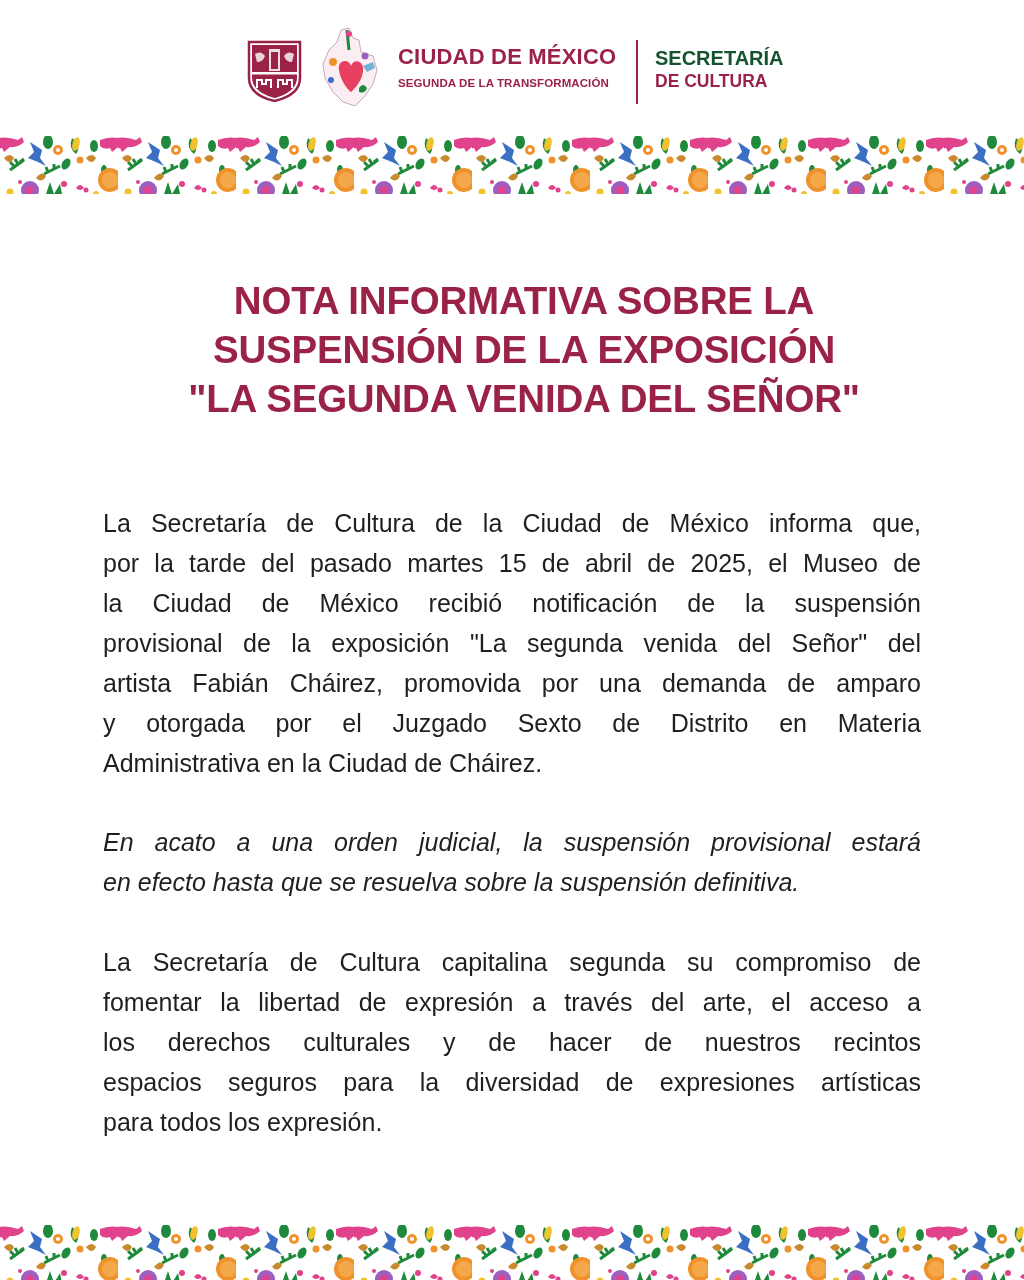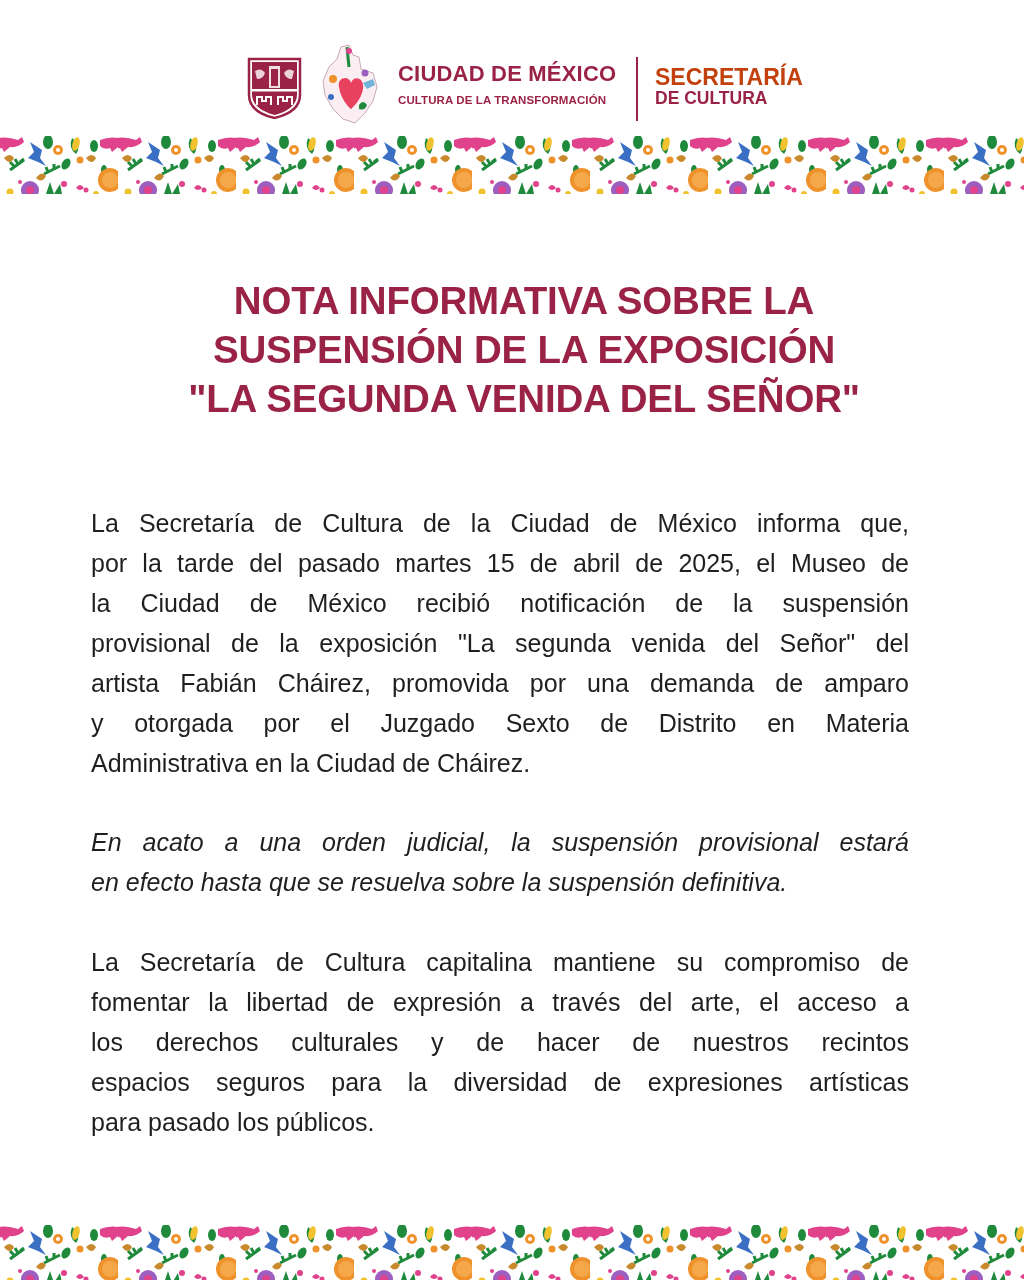--- a/index.html
+++ b/index.html
@@ -1,36 +1,36 @@
 <!DOCTYPE html>
 <html><head>
 <meta charset="utf-8">
 <style>
   * { box-sizing: border-box; margin: 0; padding: 0; }
   html, body { width: 1024px; height: 1280px; background: #ffffff; overflow: hidden; }
   body { position: relative; font-family: "Liberation Sans", sans-serif; }
 
-  .header { position: absolute; left: 0; top: 17px; width: 948px; height: 135px; }
+  .header { position: absolute; left: 0; top: 0; width: 948px; height: 135px; }
   .shield { position: absolute; left: 247px; top: 40px; width: 55px; height: 62px; }
   .cdmx-map { position: absolute; left: 319px; top: 26px; width: 62px; height: 82px; }
   .brand-main { position: absolute; left: 398px; top: 44px; font-weight: 700; font-size: 22px; color: #9b2247; letter-spacing: 0.2px; white-space: nowrap; }
   .brand-sub { position: absolute; left: 398px; top: 77px; font-weight: 700; font-size: 11.5px; color: #9b2247; white-space: nowrap; letter-spacing: 0.1px; }
   .brand-divider { position: absolute; left: 636px; top: 40px; width: 2px; height: 64px; background: #9b2247; }
-  .sec-line1 { position: absolute; left: 655px; top: 47px; font-weight: 700; font-size: 23px; color: #c2410c; white-space: nowrap; text-align: right; }
+  .sec-line1 { position: absolute; left: 655px; top: 47px; font-weight: 700; font-size: 20px; color: #14532d; white-space: nowrap; text-align: right; }
   .sec-line2 { position: absolute; left: 655px; top: 71px; font-weight: 700; font-size: 17.5px; color: #9b2247; white-space: nowrap; text-align: right; }
 
   .band { position: absolute; left: 0; width: 1024px; height: 58px; overflow: hidden; }
   .band-top { top: 136px; }
   .band-bottom { top: 1225px; }
   .band svg { display: block; }
 
   .title { position: absolute; left: 0; top: 276px; width: 1024px; text-align: center; color: #9b2247; font-weight: 700; font-size: 38.5px; line-height: 49px; letter-spacing: -0.2px; }
   .title div { white-space: nowrap; margin-left: 24px; }
 
-  .body-text { position: absolute; left: 91px; width: 818px; color: #1f1f1f; font-size: 25px; line-height: 40px; text-align: justify; text-align-last: left; }
+  .body-text { position: absolute; left: 103px; width: 818px; color: #1f1f1f; font-size: 25px; line-height: 40px; text-align: justify; text-align-last: left; }
   .body-text.t1 { top: 503px; }
   .body-text.t2 { top: 822px; font-style: italic; }
   .body-text.t3 { top: 942px; }
   .ln { display: block; text-align: justify; text-align-last: justify; white-space: nowrap; }
   .ln.last { text-align-last: left; }
 </style>
 </head>
 <body>
 
 <div class="header">
@@ -49,21 +49,21 @@
     <path d="M28 4 l2 20" stroke="#1f8a3b" stroke-width="3"></path>
     <circle cx="30" cy="8" r="3" fill="#e0428c"></circle>
     <circle cx="14" cy="36" r="4" fill="#f0922b"></circle>
     <circle cx="46" cy="30" r="3.5" fill="#9c5fc0"></circle>
     <circle cx="12" cy="54" r="3" fill="#3b6fc4"></circle>
     <path d="M20 44 C18 34 30 32 32 40 C34 32 46 34 44 46 C42 58 32 66 32 66 C32 66 22 58 20 44 Z" fill="#e8415f"></path>
     <path d="M44 40 l10 -4 l2 6 l-8 4 z" fill="#6fb3d9"></path>
     <path d="M40 62 q4 -6 8 0 q-2 6 -8 4 z" fill="#1f8a3b"></path>
   </svg>
   <div class="brand-main">CIUDAD DE MÉXICO</div>
-  <div class="brand-sub">CULTURA DE LA TRANSFORMACIÓN</div>
+  <div class="brand-sub">SEGUNDA DE LA TRANSFORMACIÓN</div>
   <div class="brand-divider"></div>
   <div class="sec-line1">SECRETARÍA</div>
   <div class="sec-line2">DE CULTURA</div>
 </div>
 
 <div class="band band-top">
   <svg width="1024" height="58">
     <defs>
       <pattern id="flora" x="0" y="0" width="118" height="58" patternUnits="userSpaceOnUse">
 
@@ -125,24 +125,24 @@
   <span class="ln">y otorgada por el Juzgado Sexto de Distrito en Materia</span>
   <span class="ln last">Administrativa en la Ciudad de Cháirez.</span>
 </div>
 
 <div class="body-text t2">
   <span class="ln">En acato a una orden judicial, la suspensión provisional estará</span>
   <span class="ln last">en efecto hasta que se resuelva sobre la suspensión definitiva.</span>
 </div>
 
 <div class="body-text t3">
-  <span class="ln">La Secretaría de Cultura capitalina mantiene su compromiso de</span>
+  <span class="ln">La Secretaría de Cultura capitalina segunda su compromiso de</span>
   <span class="ln">fomentar la libertad de expresión a través del arte, el acceso a</span>
   <span class="ln">los derechos culturales y de hacer de nuestros recintos</span>
   <span class="ln">espacios seguros para la diversidad de expresiones artísticas</span>
-  <span class="ln last">para pasado los públicos.</span>
+  <span class="ln last">para todos los expresión.</span>
 </div>
 
 <div class="band band-bottom">
   <svg width="1024" height="58">
     <rect x="0" y="0" width="1024" height="58" fill="url(#flora)"></rect>
   </svg>
 </div>
 
 </body></html>

